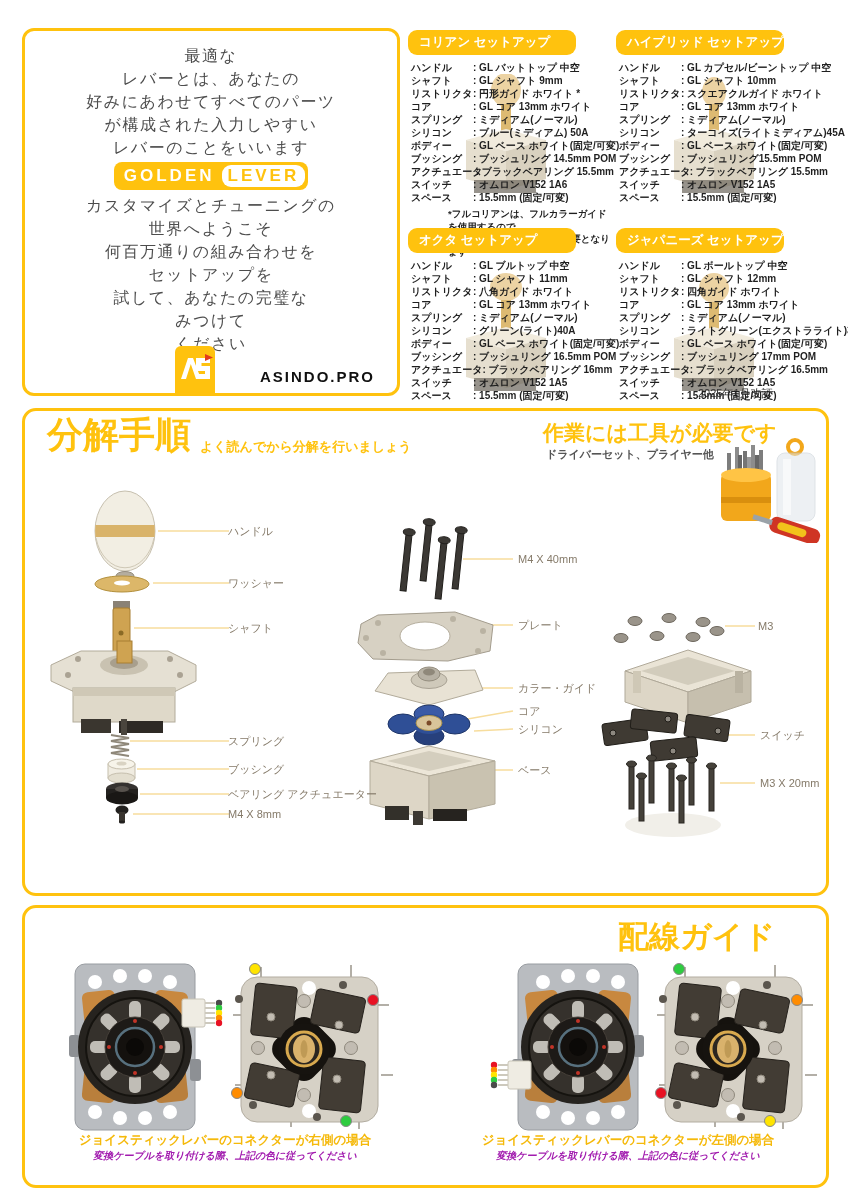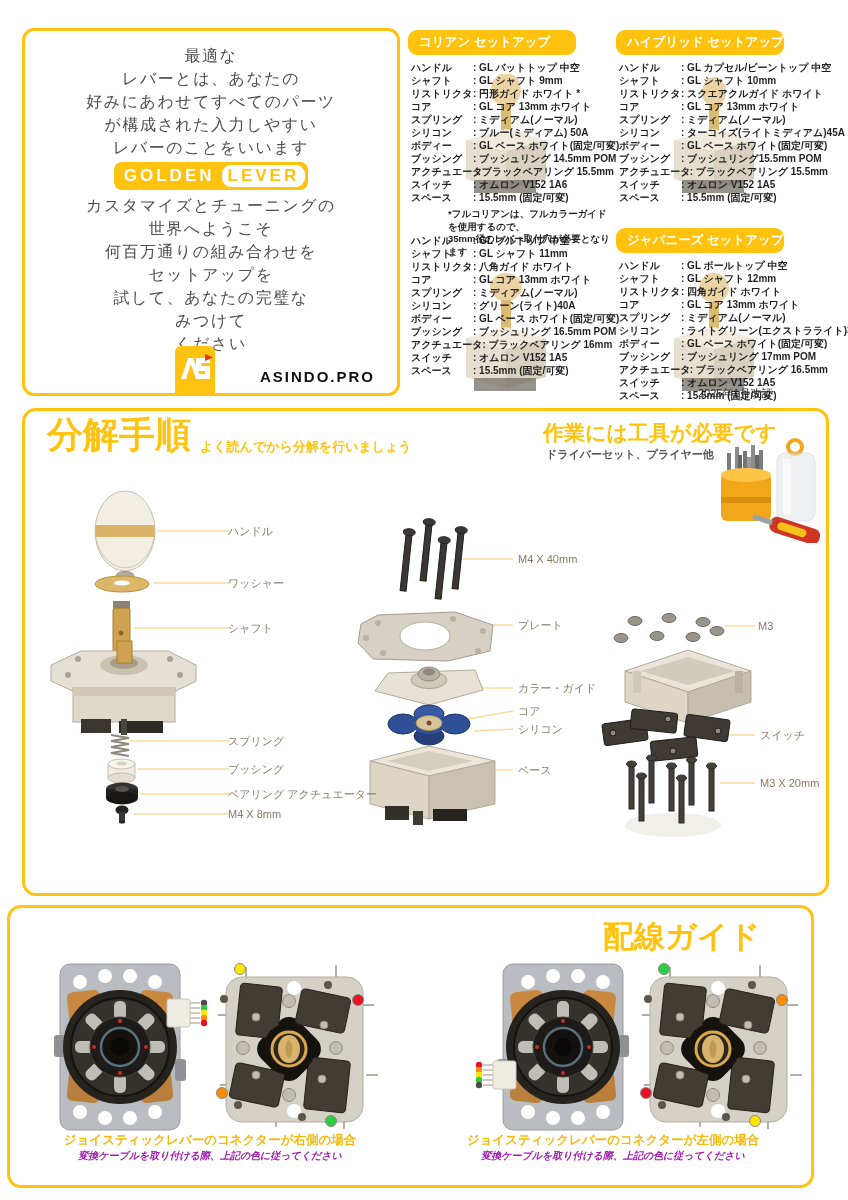--- a/index.html
+++ b/index.html
@@ -32,21 +32,21 @@
   .spec-row{display:flex;font-size:10px;line-height:13px;color:#1f1f1f;white-space:nowrap;}
   .spec-label{min-width:62px;font-weight:bold;}
   .spec-value{font-weight:bold;}
   .setup-note{position:relative;z-index:1;margin-top:4px;font-size:9.5px;line-height:12.5px;
               color:#1f1f1f;font-weight:bold;padding-left:2px;margin-left:38px;}
   .revision{left:698px;top:386px;font-size:11px;color:#333;}
 
   
   .section{border:3px solid var(--y);border-radius:14px;background:#fff;}
   .disassembly{left:22px;top:408px;width:801px;height:482px;}
-  .wiring{left:7px;top:905px;width:801px;height:277px;}
+  .wiring{left:22px;top:905px;width:801px;height:277px;}
   .d-title{left:22px;top:0;font-size:36px;font-weight:800;color:var(--y);}
   .d-subtitle{left:175px;top:27px;font-size:13px;font-weight:bold;color:var(--y);}
   .t-title{left:518px;top:8px;font-size:21px;font-weight:800;color:var(--y);}
   .t-subtitle{left:521px;top:36px;font-size:11px;font-weight:bold;color:#555;}
   .dlabel{font-size:11px;color:#857a69;white-space:nowrap;line-height:14px;}
   .w-title{left:593px;top:8px;font-size:31px;font-weight:800;color:var(--y);}
   .w-caption{text-align:center;}
   .w-cap-title{font-size:12.5px;font-weight:800;color:var(--y2);line-height:15px;}
   .w-cap-sub{font-size:10px;font-weight:800;color:#a21caf;line-height:15px;font-style:italic;}
 </style>
@@ -206,20 +206,21 @@
 
   <div class="abs setup-box" style="left:408px;top:228px;width:206px;">
     <svg class="setup-product" viewBox="0 0 95 150">
       <ellipse cx="48" cy="15" rx="16" ry="14" fill="#ecd3a3"></ellipse>
         <rect x="43" y="28" width="10" height="30" fill="#ddba72"></rect>
       <polygon points="8,66 48,55 88,66 48,77" fill="#f1ebdd"></polygon>
         <polygon points="8,66 48,77 48,116 8,105" fill="#e6dfcf"></polygon>
       <polygon points="48,77 88,66 88,105 48,116" fill="#d9d1bf"></polygon>
         <rect x="16" y="106" width="62" height="13" fill="#746f66" opacity="0.75"></rect>
     </svg>
+    <div class="setup-header"><span>オクタ セットアップ</span></div>
     <div class="spec-list">
         <div class="spec-row">
           <span class="spec-label">ハンドル</span>
           <span class="spec-value">: GL ブルトップ 中空</span>
         </div>
         <div class="spec-row">
           <span class="spec-label">シャフト</span>
           <span class="spec-value">: GL シャフト 11mm</span>
         </div>
         <div class="spec-row">

